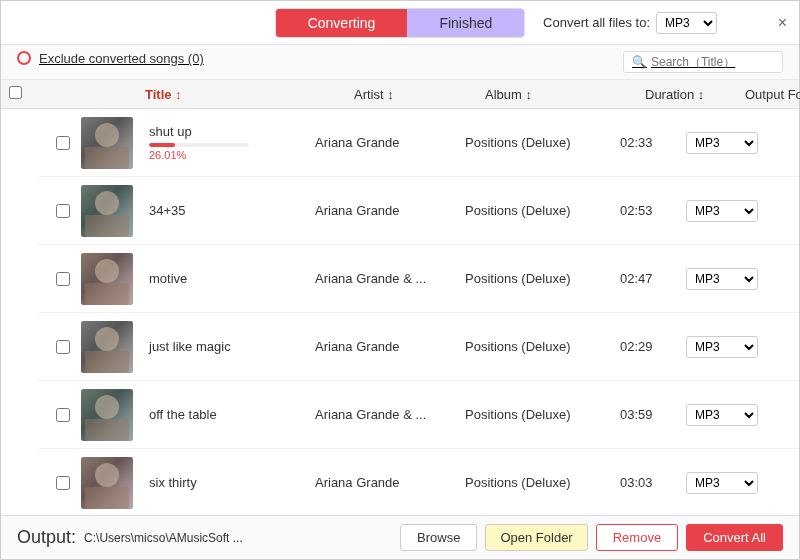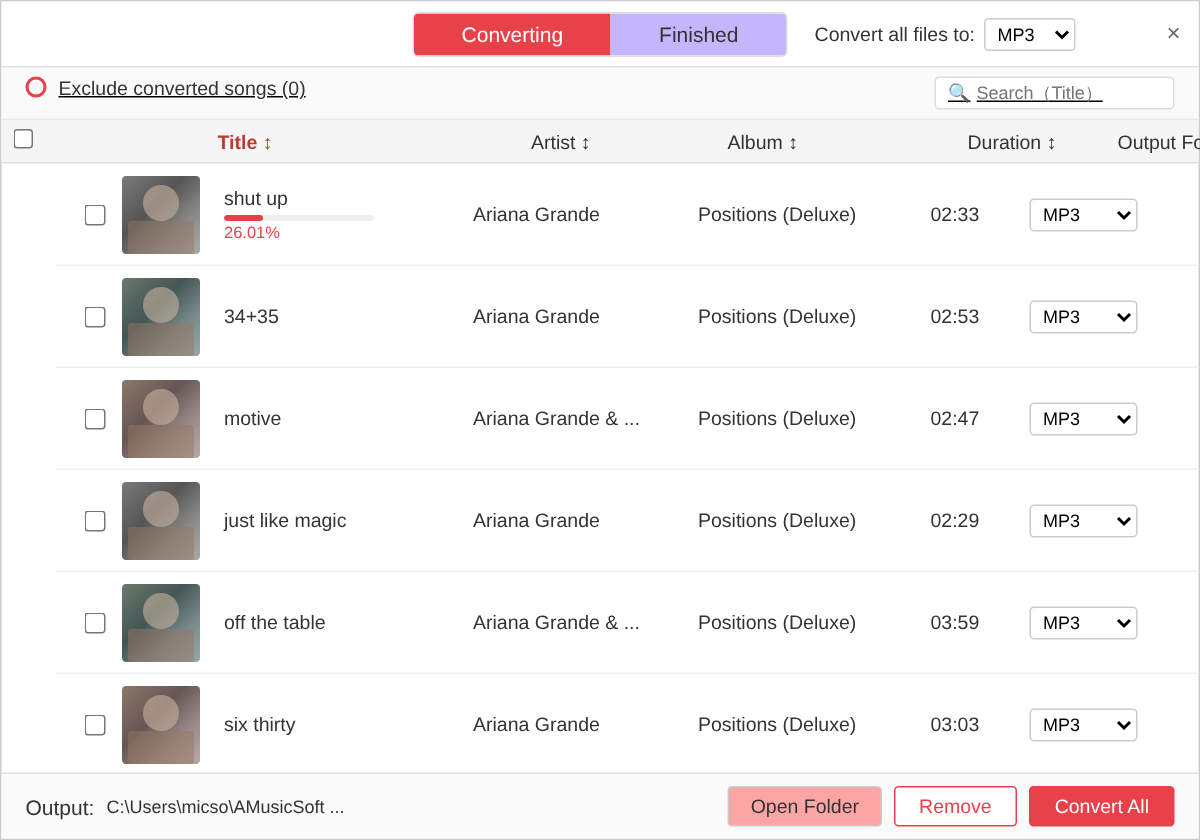--- a/index.html
+++ b/index.html
@@ -261,21 +261,21 @@
     .footer {
       display: flex;
       align-items: center;
       padding: 8px 16px;
       border-top: 1px solid #e0e0e0;
       background: #fafafa;
       gap: 8px;
     }
     .output-label {
       color: #333;
-      font-size: 14px;
+      font-size: 18px;
       white-space: nowrap;
     }
     .output-path {
       font-size: 12px;
       color: #333;
       flex: 1;
       overflow: hidden;
       text-overflow: ellipsis;
       white-space: nowrap;
     }
@@ -284,21 +284,21 @@
       background: #fff;
       border: 1px solid #ccc;
       border-radius: 3px;
       cursor: pointer;
       font-size: 13px;
       color: #333;
       white-space: nowrap;
     }
     .open-folder-btn {
       padding: 5px 14px;
-      background: #fca5a5;
+      background: #fef9c3;
       border: 1px solid #ccc;
       border-radius: 3px;
       cursor: pointer;
       font-size: 13px;
       color: #333;
       white-space: nowrap;
     }
     .remove-btn {
       padding: 5px 16px;
       background: #fff;
@@ -553,17 +553,18 @@
       <div class="action-cell">
         <button class="convert-btn">Convert</button>
 
       </div>
     </div>
     </div>
 
   <div class="footer">
     <span class="output-label">Output:</span>
     <span class="output-path">C:\Users\micso\AMusicSoft ...</span>
+    <button class="browse-btn">Browse</button>
     <button class="open-folder-btn">Open Folder</button>
     <button class="remove-btn">Remove</button>
     <button class="convert-all-btn">Convert All</button>
   </div>
 </div>
 
 </body></html>

